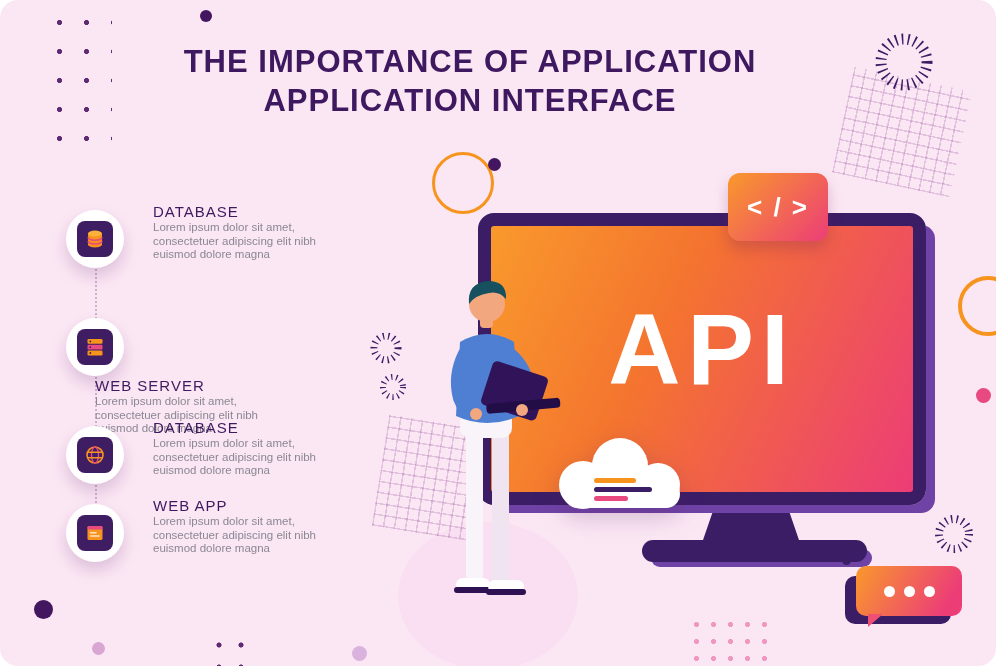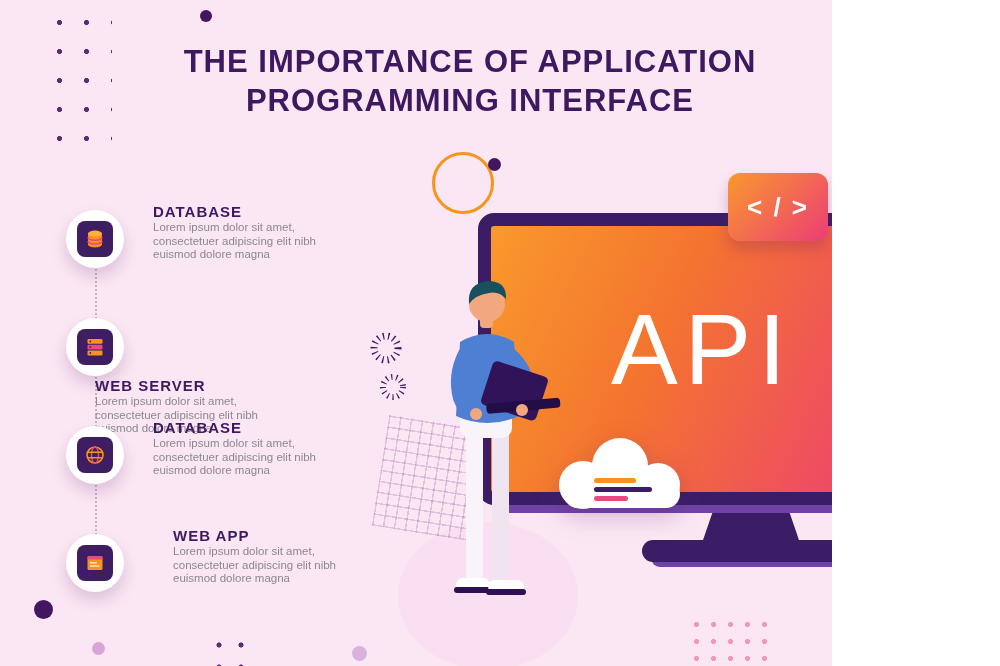--- a/index.html
+++ b/index.html
@@ -1,19 +1,20 @@
 <!DOCTYPE html>
 <html><head>
 <meta charset="utf-8">
 <style>
   html,body{margin:0;padding:0;background:#fff;}
   .canvas{
-    position:relative;width:832px;height:666px;overflow:hidden;
+    position:relative;width:996px;height:666px;overflow:hidden;
     background:#fbe7f4;
     font-family:"Liberation Sans","DejaVu Sans",sans-serif;
+    border-radius:18px;
   }
   .abs{position:absolute;}
 
   
   .title{
     position:absolute;left:70px;top:42px;width:800px;margin:0;
     text-align:center;color:#3e1960;font-weight:800;font-size:31px;
     line-height:39px;letter-spacing:1px;z-index:2;
   }
   .tline{display:block;}
@@ -28,37 +29,37 @@
     width:58px;height:58px;border-radius:50%;background:#ffffff;flex:0 0 58px;
     margin-top:8px;display:flex;align-items:center;justify-content:center;
     box-shadow:0 8px 16px rgba(100,30,110,0.20);
   }
   .badge-sq{
     width:36px;height:36px;border-radius:8px;background:#3f1d63;
     display:flex;align-items:center;justify-content:center;
   }
   .itxt{margin-left:29px;}
   .ilabel{
-    color:#3e1960;font-weight:700;font-size:15px;letter-spacing:1px;
+    color:#3e1960;font-weight:400;font-size:15px;letter-spacing:1px;
     line-height:19px;
   }
   .idesc{
     width:196px;color:#8b8793;font-size:11.5px;line-height:13.5px;
   }
 
   
   .monitor{
     position:absolute;left:478px;top:213px;width:422px;height:266px;
     border:13px solid #3b1d66;border-radius:16px;
     background:linear-gradient(115deg,#f9992c 0%,#f4742f 40%,#ec3d77 100%);
     box-shadow:11px 10px 0 -2px #6f43a6;z-index:2;
     display:flex;align-items:center;justify-content:center;
   }
   .api{
-    color:#ffffff;font-weight:400;font-size:100px;letter-spacing:7px;
+    color:#ffffff;font-weight:700;font-size:100px;letter-spacing:7px;
     transform:translateY(-10px);
   }
   .neck{
     position:absolute;left:702px;top:503px;width:98px;height:40px;background:#3b1d66;
     clip-path:polygon(14% 0,86% 0,100% 100%,0 100%);z-index:1;
   }
   .base{
     position:absolute;left:642px;top:540px;width:225px;height:22px;background:#3b1d66;
     border-radius:12px;box-shadow:7px 7px 0 -2px #6f43a6;z-index:1;
   }
@@ -133,21 +134,21 @@
   <div class="abs dot" style="left:398px;top:522px;width:180px;height:148px;background:#f7d9ee;opacity:0.55;z-index:0;"></div>
 
   <div class="abs dot" style="left:34px;top:600px;width:19px;height:19px;background:#42175f;"></div>
   <div class="abs dot" style="left:92px;top:642px;width:13px;height:13px;background:#d9a6d4;"></div>
   <div class="abs dots-purple" style="left:208px;top:634px;width:46px;height:32px;background-size:22px 22px;"></div>
   <div class="abs dot" style="left:352px;top:646px;width:15px;height:15px;background:#d9b2dd;"></div>
   <div class="abs dots-pink" style="left:688px;top:616px;width:84px;height:46px;background-size:17px 17px;"></div>
 
   <h1 class="title">
     <span class="tline">THE IMPORTANCE OF APPLICATION</span>
-    <span class="tline">PROGRAMMING INTERFACE</span>
+    <span class="tline">APPLICATION INTERFACE</span>
   </h1>
 
   <div class="connector"></div>
 
   <div class="item" style="top:202px;">
     <div class="badge">
       <div class="badge-sq">
         <svg width="24" height="24" viewBox="0 0 24 24">
           <path d="M5 6.5 v11 c0 1.6 3.1 2.9 7 2.9 s7 -1.3 7 -2.9 v-11" fill="#f7941d"></path>
           <ellipse cx="12" cy="6.5" rx="7" ry="2.9" fill="#fbb03b"></ellipse>
@@ -190,21 +191,21 @@
           <path d="M4.3 9.2 h15.4 M4.3 14.8 h15.4" stroke="#f7941d" stroke-width="1.4" fill="none"></path>
         </svg>
       </div>
     </div>
     <div class="itxt">
       <div class="ilabel">DATABASE</div>
       <div class="idesc">Lorem ipsum dolor sit amet, consectetuer adipiscing elit nibh euismod dolore magna</div>
     </div>
   </div>
 
-  <div class="item" style="top:526px;gap:20px;">
+  <div class="item" style="top:496px;">
     <div class="badge">
       <div class="badge-sq">
         <svg width="24" height="24" viewBox="0 0 24 24">
           <rect x="4.5" y="5" width="15" height="14" rx="1.6" fill="#f7941d"></rect>
           <rect x="4.5" y="5" width="15" height="3.6" rx="1.6" fill="#e8497e"></rect>
           <rect x="6.8" y="11" width="7" height="1.6" rx="0.8" fill="#ffe3c4"></rect>
           <rect x="6.8" y="14.2" width="10" height="1.6" rx="0.8" fill="#ffe3c4"></rect>
         </svg>
       </div>
     </div>

